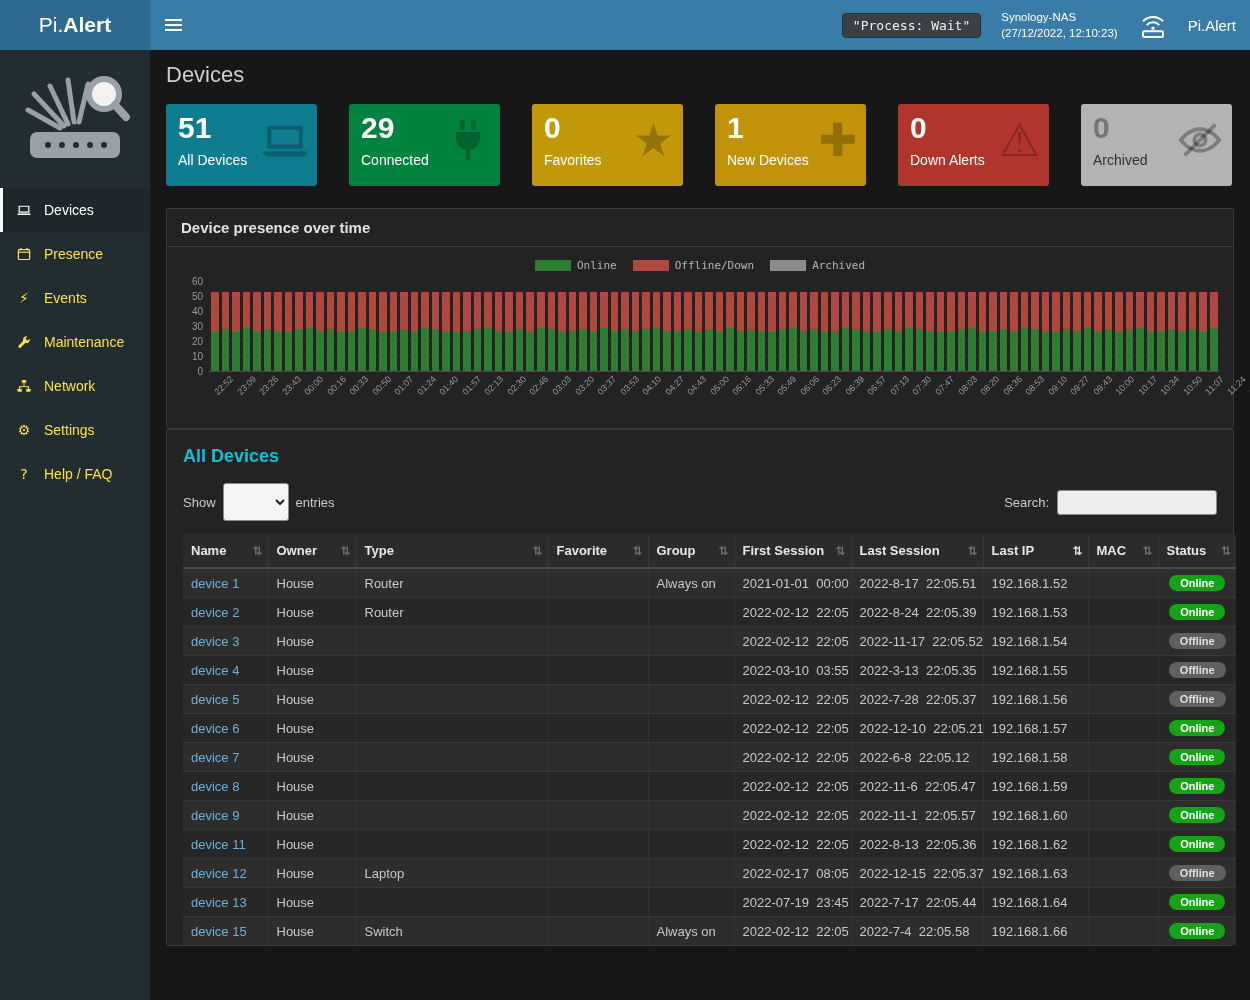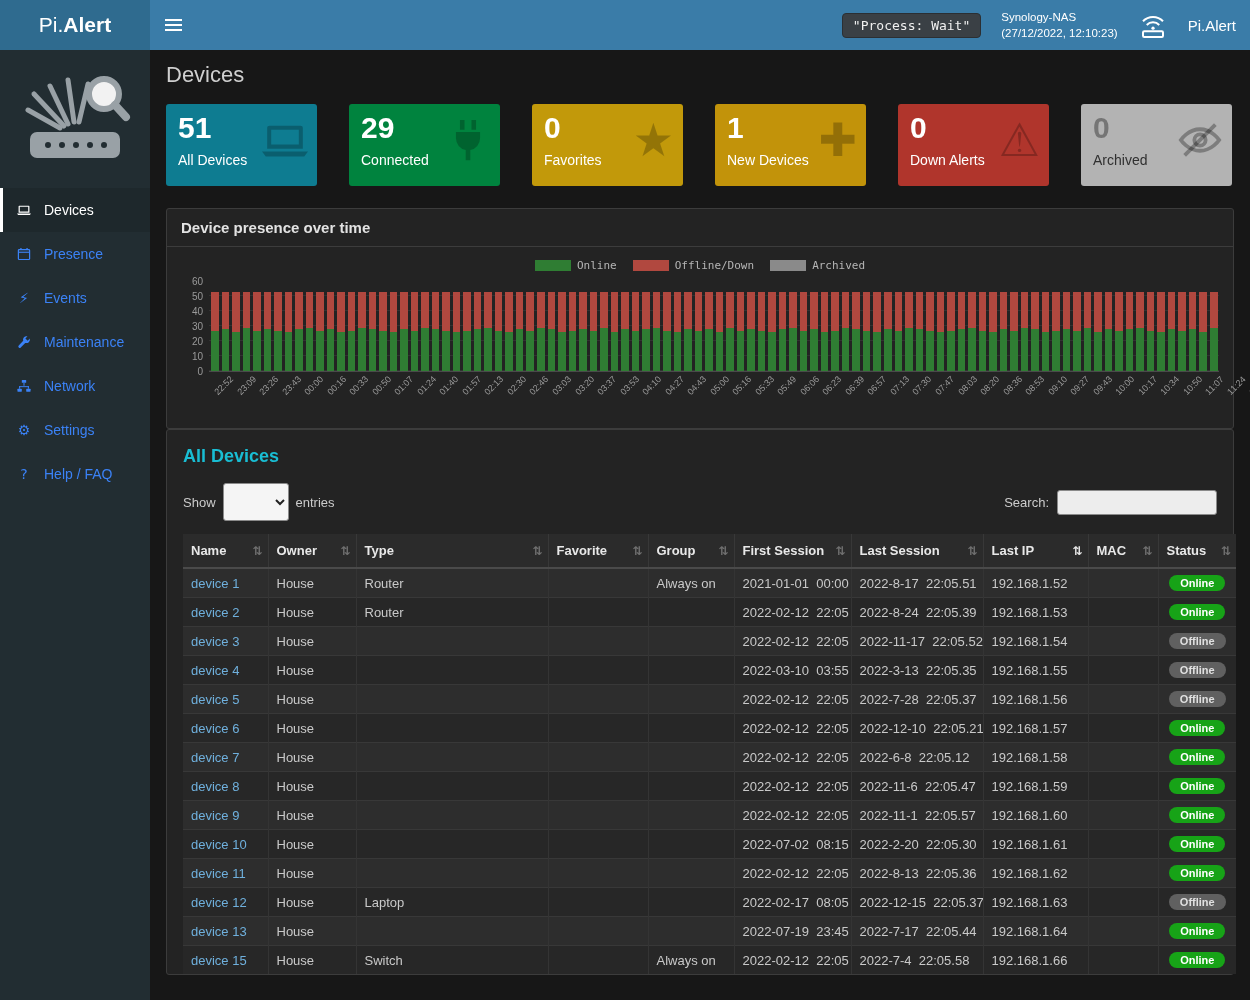--- a/index.html
+++ b/index.html
@@ -19,21 +19,21 @@
   .process-badge { background:#3a4045; border:1px solid #2b2f33; border-radius:4px; padding:4px 10px;
     font-family:"DejaVu Sans Mono", monospace; font-size:13px; color:#f0f0f0; }
   .nas-info { font-size:11.5px; line-height:1.4; }
   .nav-wifi { width:30px; height:30px; color:#fff; }
   .nav-wifi svg { width:30px; height:30px; }
   .nav-appname { font-size:15px; }
   
   .sidebar { position:absolute; top:50px; left:0; width:150px; height:950px; background:#222d32; z-index:10; }
   .logo-wrap { padding:14px 0 18px; display:flex; justify-content:center; }
   .menu { display:flex; flex-direction:column; }
-  .menu-item { display:flex; align-items:center; gap:11px; height:44px; padding:0 12px; color:#3b82f6;
+  .menu-item { display:flex; align-items:center; gap:11px; height:44px; padding:0 12px; color:#fde047;
     font-size:14px; border-left:3px solid transparent; cursor:pointer; }
   .menu-item.active { background:#1e282c; color:#fff; border-left-color:#ffffff; }
   .mi-icon { width:18px; text-align:center; font-size:14px; display:inline-flex; justify-content:center; }
   .mi-icon svg { width:1em; height:1em; }
   .uicon { font-family:"DejaVu Sans", sans-serif; }
   
   .content { position:absolute; top:50px; left:150px; width:1100px; height:950px; padding:8px 16px 0; overflow:hidden; }
   .page-title { font-size:22px; font-weight:400; color:#cfcfcf; margin:4px 0 16px; }
   
   .cards { display:flex; gap:32px; margin-bottom:22px; }
@@ -864,32 +864,20 @@
             <td></td>
             <td></td>
             <td></td>
             <td>2022-02-12  22:05</td>
             <td>2022-11-1  22:05.57</td>
             <td>192.168.1.60</td>
             <td></td>
             <td class="status-cell"><span class="badge online">Online</span></td>
           </tr>
           <tr>
-            <td><a class="link">device 10</a></td>
-            <td>House</td>
-            <td></td>
-            <td></td>
-            <td></td>
-            <td>2022-07-02  08:15</td>
-            <td>2022-2-20  22:05.30</td>
-            <td>192.168.1.61</td>
-            <td></td>
-            <td class="status-cell"><span class="badge online">Online</span></td>
-          </tr>
-          <tr>
             <td><a class="link">device 11</a></td>
             <td>House</td>
             <td></td>
             <td></td>
             <td></td>
             <td>2022-02-12  22:05</td>
             <td>2022-8-13  22:05.36</td>
             <td>192.168.1.62</td>
             <td></td>
             <td class="status-cell"><span class="badge online">Online</span></td>

